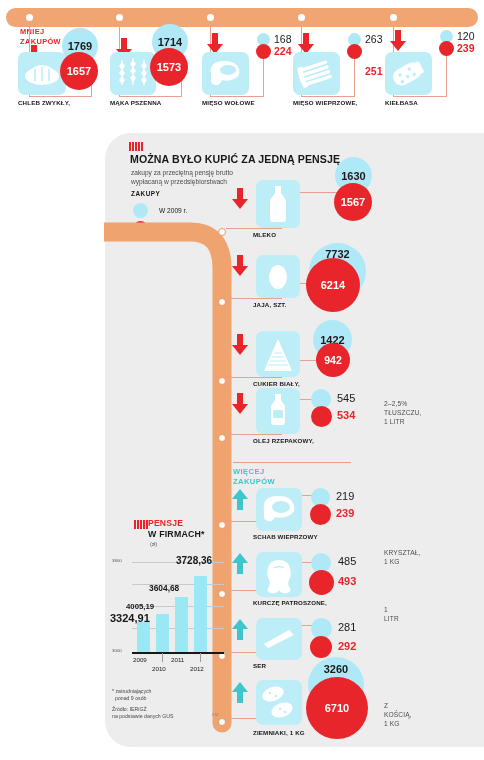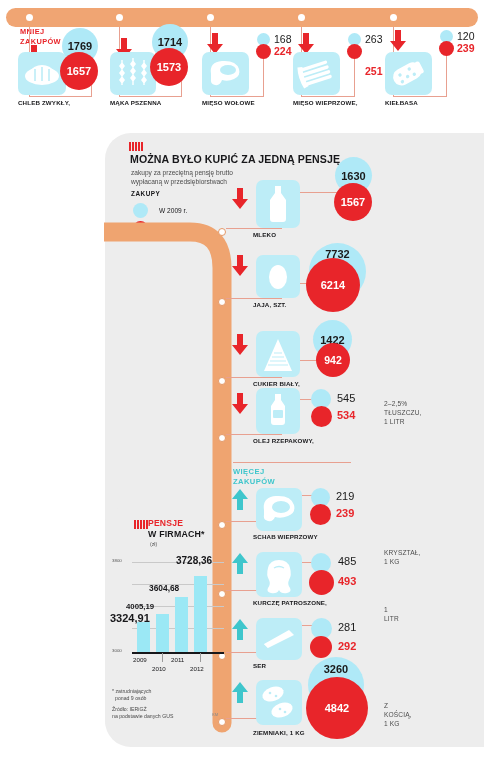--- a/index.html
+++ b/index.html
@@ -460,21 +460,21 @@
           </g>
       <g fill="#BDEDF7">
             <circle cx="14" cy="13" r="1.3"></circle>
             <circle cx="20" cy="16" r="1.3"></circle>
       <circle cx="24" cy="29" r="1.3"></circle>
             <circle cx="29" cy="32" r="1.3"></circle>
           </g>
         </svg>
     </div>
     <div class="bub bub-blue" style="left:308px; top:657px; width:56px; height:56px; font-size:11px; align-items:flex-start; padding-top:6px;">3260</div>
-    <div class="bub bub-red" style="left:306px; top:677px; width:62px; height:62px; font-size:11px;">4842</div>
+    <div class="bub bub-red" style="left:306px; top:677px; width:62px; height:62px; font-size:11px;">6710</div>
     <div class="plabel" style="left:253px; top:729px;">
       <b>ZIEMNIAKI, 1 KG</b>
     </div>
   </div>
 
   <div class="ch-bars-ic">
     <i></i>
       <i></i>
       <i></i>
       <i></i>

